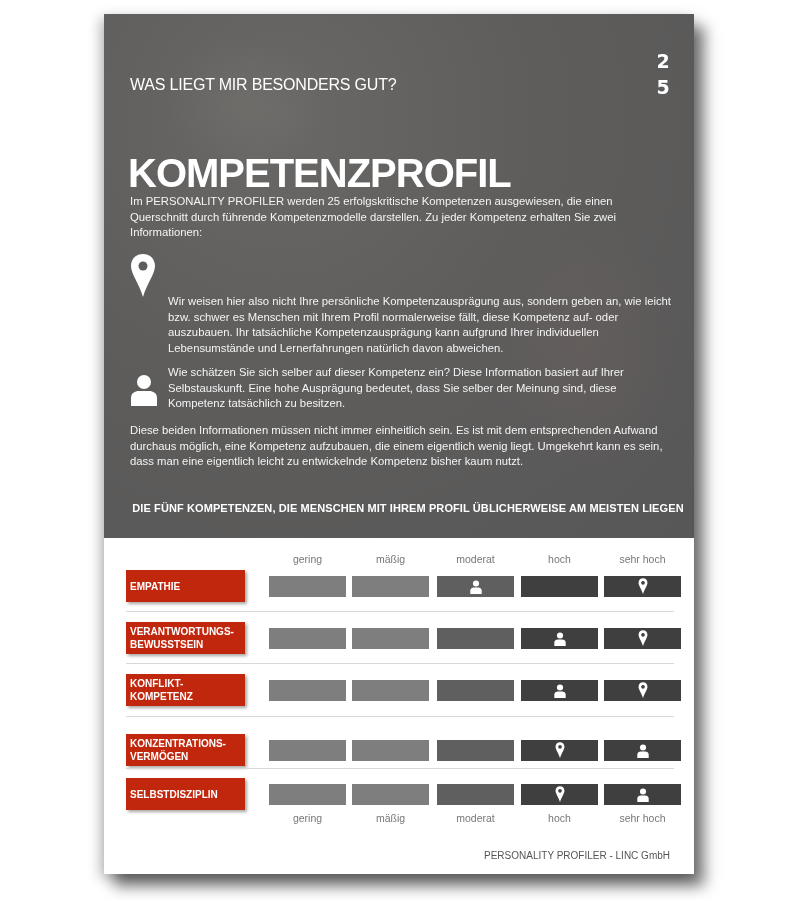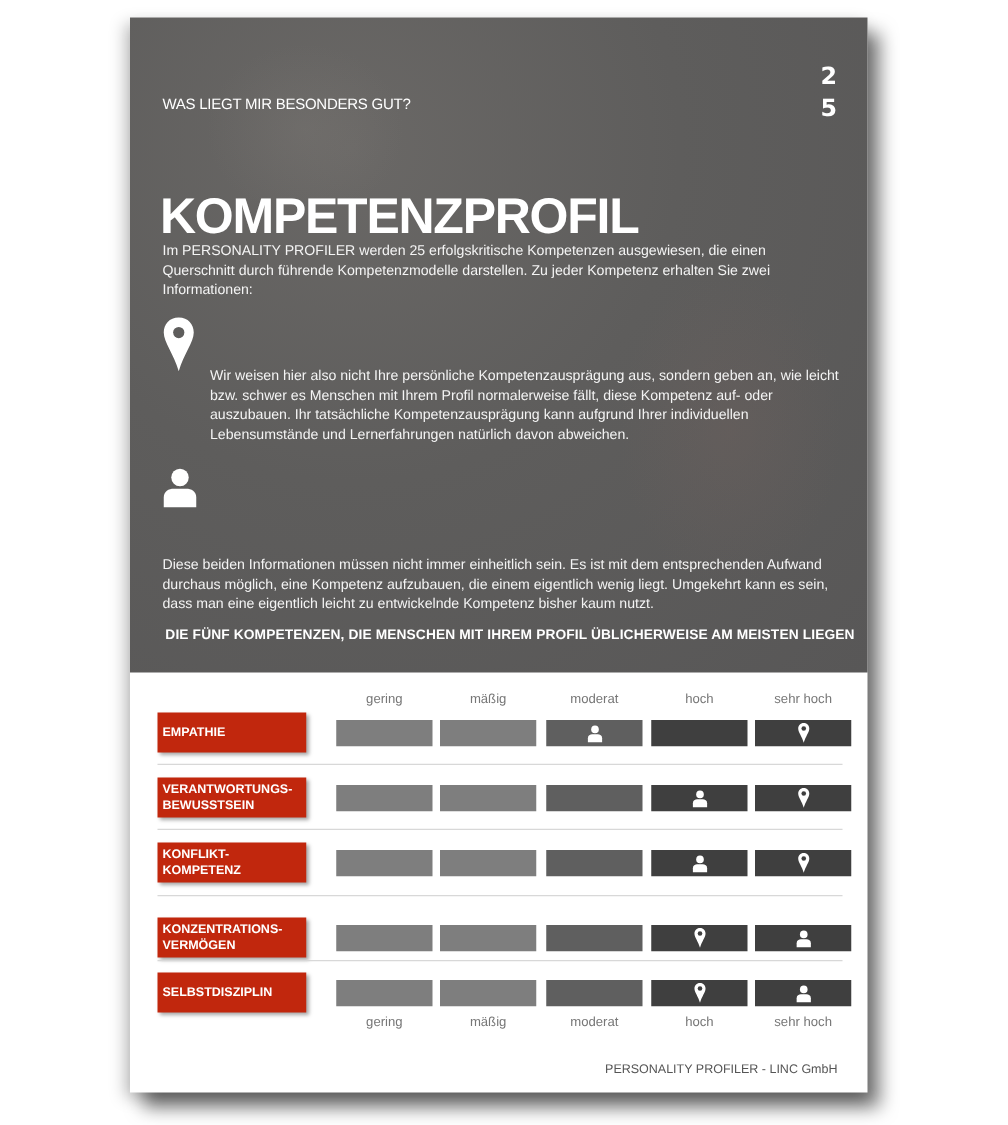--- a/index.html
+++ b/index.html
@@ -23,34 +23,34 @@
   }
   .hero-glow2 {
     position: absolute; left: 60px; top: 20px; width: 160px; height: 140px;
     background: radial-gradient(ellipse, rgba(140,135,130,0.18), rgba(0,0,0,0) 70%);
   }
   .pagenum {
     position: absolute; left: 550px; top: 34px; width: 18px;
     font-family: "DejaVu Sans", sans-serif; font-weight: bold; font-size: 19px; line-height: 26px;
     text-align: center;
   }
-  .kicker { position: absolute; left: 26px; top: 62px; font-size: 12px; letter-spacing: -0.2px; }
+  .kicker { position: absolute; left: 26px; top: 62px; font-size: 16px; letter-spacing: -0.2px; }
   .title {
     position: absolute; left: 24px; top: 88px; font-size: 40px; font-weight: bold;
     letter-spacing: -1px; line-height: 46px; margin-top: 48px;
   }
   .subtitle { position: absolute; left: 26px; top: 135px; font-size: 16px; }
   .para {
     position: absolute; font-size: 11.3px; line-height: 15.5px; color: #f4f4f4;
   }
   .p-intro { left: 26px; top: 180px; width: 540px; }
   .p-pin1 { left: 64px; top: 236px; width: 510px; }
   .p-pin2 { left: 64px; top: 280px; width: 515px; }
   .p-person { left: 64px; top: 351px; width: 500px; }
-  .p-outro { left: 26px; top: 409px; width: 555px; margin-top: 22px; }
+  .p-outro { left: 26px; top: 409px; width: 555px; }
   .icon-pin { position: absolute; left: 26px; top: 239px; width: 26px; height: 46px; }
   .icon-person { position: absolute; left: 26px; top: 360px; width: 28px; height: 32px; }
   .banner {
     position: absolute; left: 0; top: 488px; width: 608px; text-align: center;
     font-size: 11px; font-weight: bold; letter-spacing: 0.1px;
   }
 
   .scale-head, .scale-foot { position: absolute; left: 0; width: 590px; height: 14px; }
   .scale-head { top: 539px; }
   .scale-foot { top: 798px; }
@@ -107,20 +107,21 @@
       </svg>
     </div>
     <div class="para p-pin2">Wir weisen hier also nicht Ihre persönliche Kompetenzausprägung aus, sondern geben an, wie leicht bzw. schwer es Menschen mit Ihrem Profil normalerweise fällt, diese Kompetenz auf- oder auszubauen. Ihr tatsächliche Kompetenzausprägung kann aufgrund Ihrer individuellen Lebensumstände und Lernerfahrungen natürlich davon abweichen.</div>
 
     <div class="icon-person">
       <svg width="28" height="32" viewBox="0 0 28 32">
         <circle cx="14" cy="8" r="7" fill="#ffffff"></circle>
         <path d="M1 32 L1 24 C1 19 5 17 9 17 L19 17 C23 17 27 19 27 24 L27 32 Z" fill="#ffffff"></path>
       </svg>
     </div>
+    <div class="para p-person">Wie schätzen Sie sich selber auf dieser Kompetenz ein? Diese Information basiert auf Ihrer Selbstauskunft. Eine hohe Ausprägung bedeutet, dass Sie selber der Meinung sind, diese Kompetenz tatsächlich zu besitzen.</div>
 
     <div class="para p-outro">Diese beiden Informationen müssen nicht immer einheitlich sein. Es ist mit dem entsprechenden Aufwand durchaus möglich, eine Kompetenz aufzubauen, die einem eigentlich wenig liegt. Umgekehrt kann es sein, dass man eine eigentlich leicht zu entwickelnde Kompetenz bisher kaum nutzt.</div>
 
     <div class="banner">DIE FÜNF KOMPETENZEN, DIE MENSCHEN MIT IHREM PROFIL ÜBLICHERWEISE AM MEISTEN LIEGEN</div>
   </div>
 
   <div class="scale-head">
     <div class="scale-label" style="left:165px">gering</div>
     <div class="scale-label" style="left:248px">mäßig</div>
     <div class="scale-label" style="left:333px">moderat</div>

